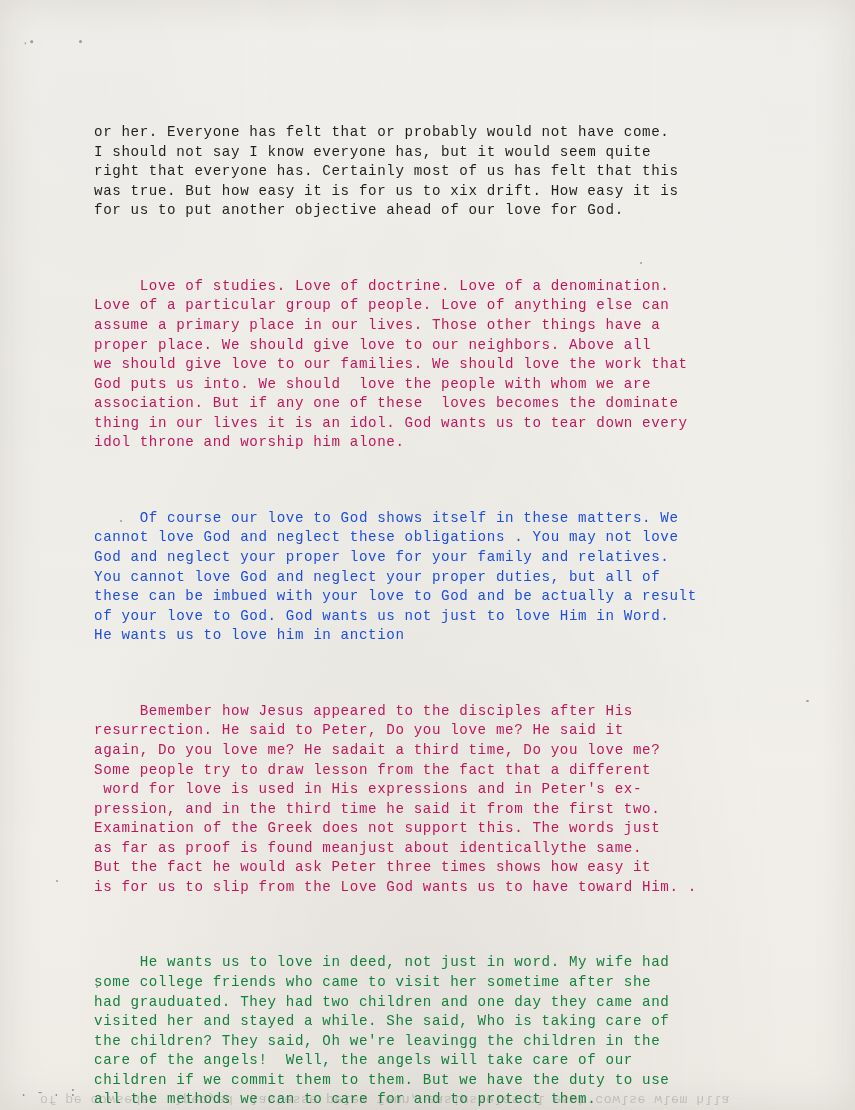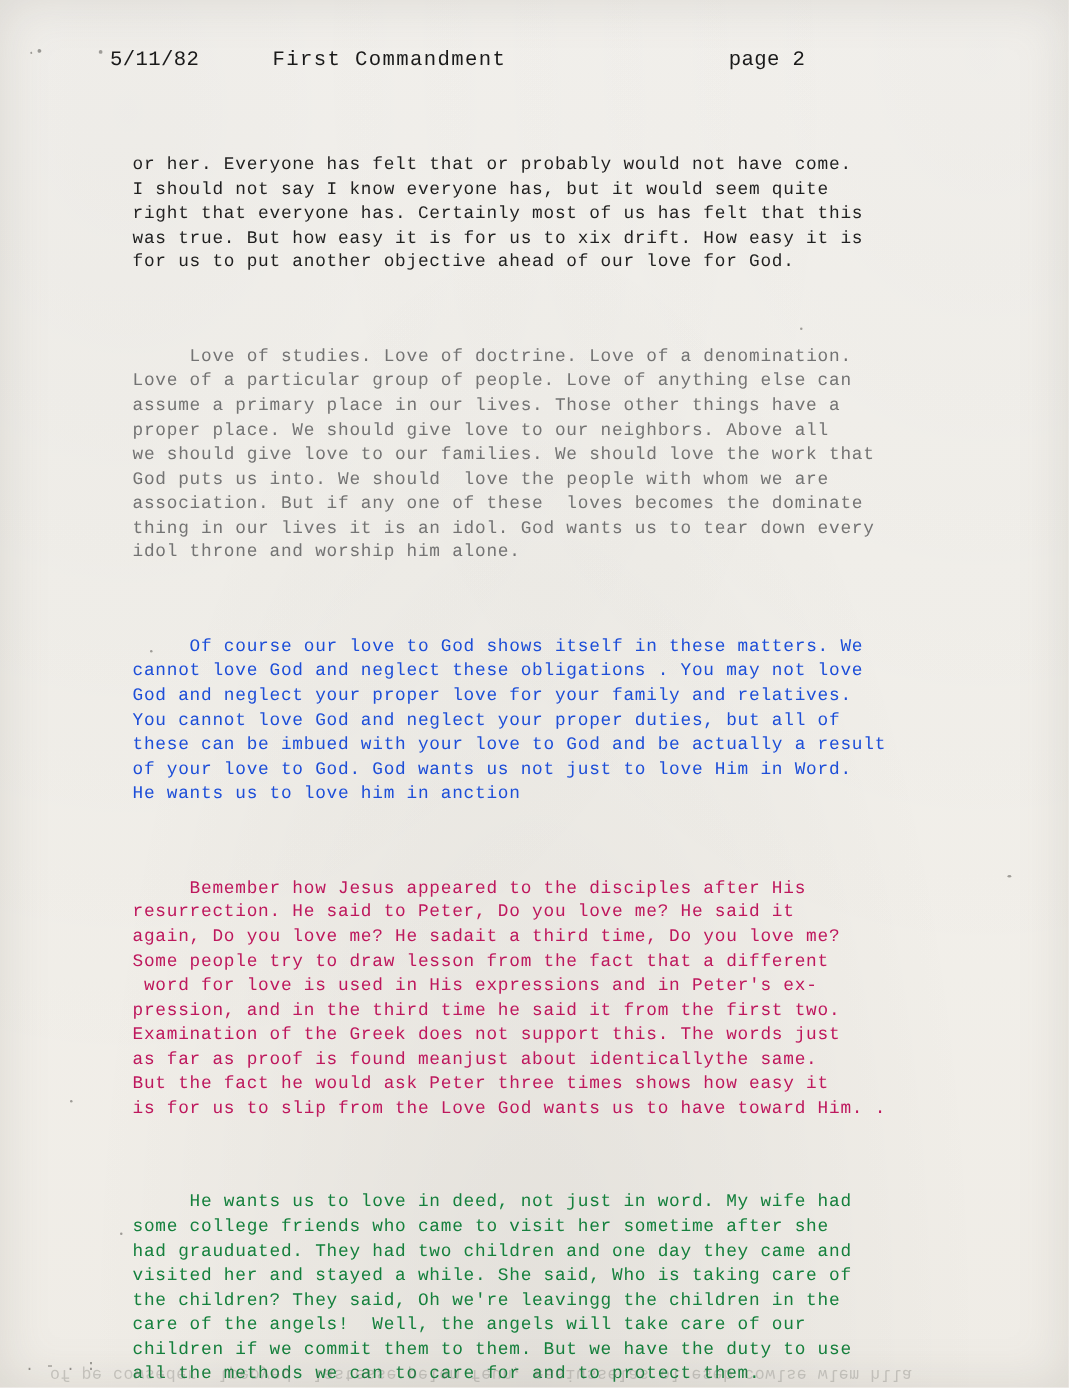--- a/index.html
+++ b/index.html
@@ -61,28 +61,28 @@
     top: 84px;
     left: 90px;
     width: 700px;
     font-size: 14.2px;
     line-height: 19.55px;
     letter-spacing: 0.62px;
     white-space: pre-wrap;
     color: #222;
   }
   .para {
-    margin: 0 0 17px 16px;
+    margin: 0 0 17px 4px;
     white-space: pre-wrap;
   }
   .para:last-child { margin-bottom: 0; }
 
   
   .para.p1 { color: #1f1f1f; }
-  .para.p2 { color: #737373; }
+  .para.p2 { color: #be185d; }
   .para.p3 { color: #1d4ed8; }
   .para.p4 { color: #be185d; }
   .para.p5 { color: #15803d; }
 
   
   .bleed {
     position: absolute;
     left: 40px;
     top: 1057px;
     width: 790px;
@@ -131,25 +131,20 @@
 </style>
 </head>
 <body>
 
 <div class="paper"></div>
 
 <div class="page">
 
   <div class="mark-corner">·•</div>
 
-  <div class="header">
-    <span class="date">5/11/82</span>
-    <span class="title">First Commandment</span>
-    <span class="pagenum">page 2</span>
-  </div>
 
   <div class="body-text">
     <p class="para p1">or her. Everyone has felt that or probably would not have come.
 I should not say I know everyone has, but it would seem quite
 right that everyone has. Certainly most of us has felt that this
 was true. But how easy it is for us to xix drift. How easy it is
 for us to put another objective ahead of our love for God.</p>
     <p class="para p2">     Love of studies. Love of doctrine. Love of a denomination.
 Love of a particular group of people. Love of anything else can
 assume a primary place in our lives. Those other things have a

